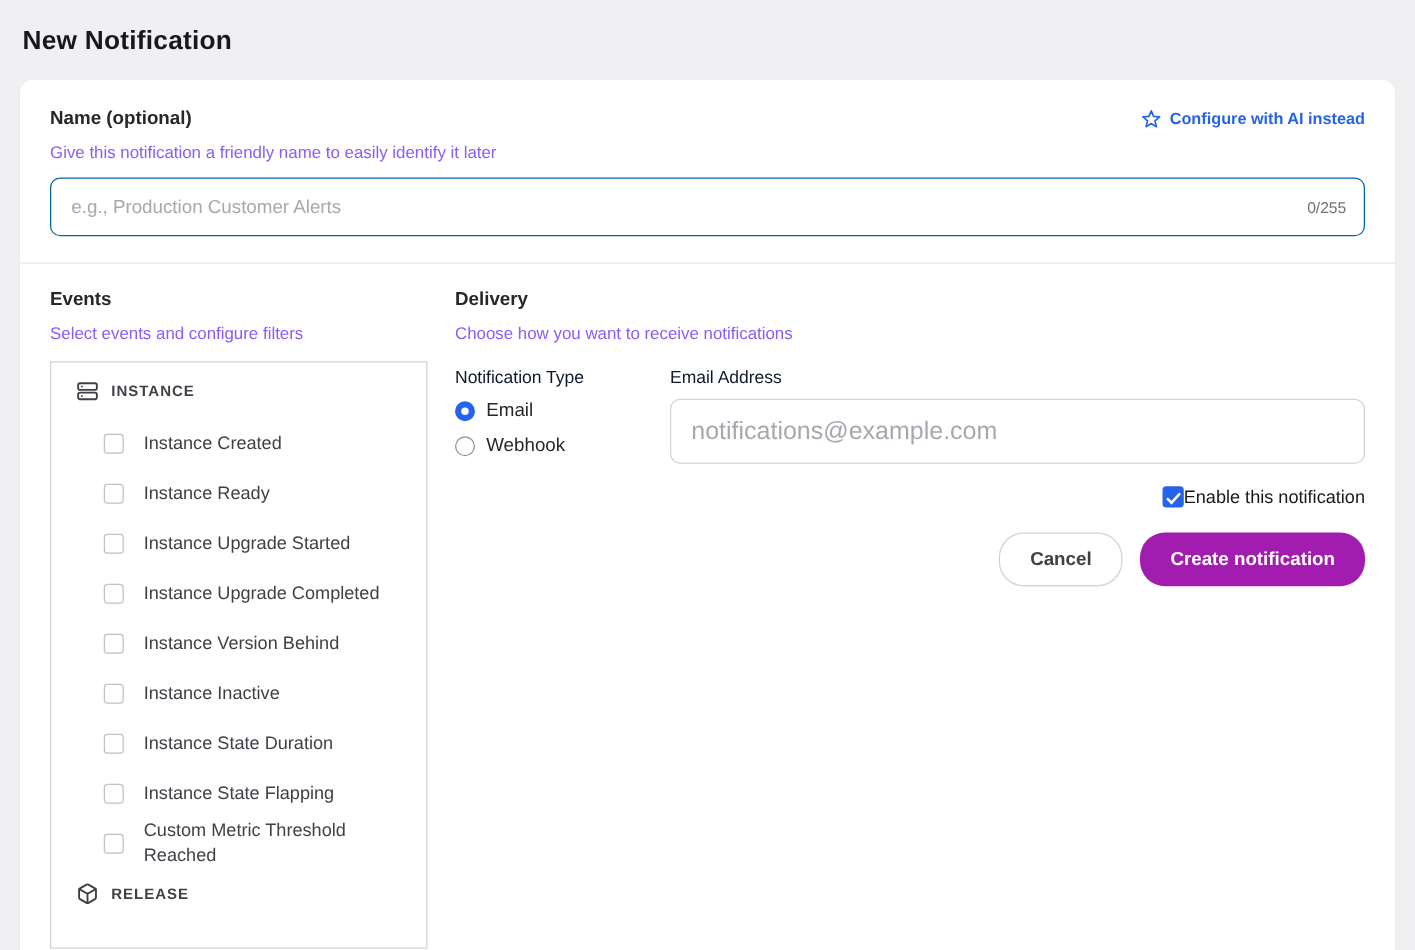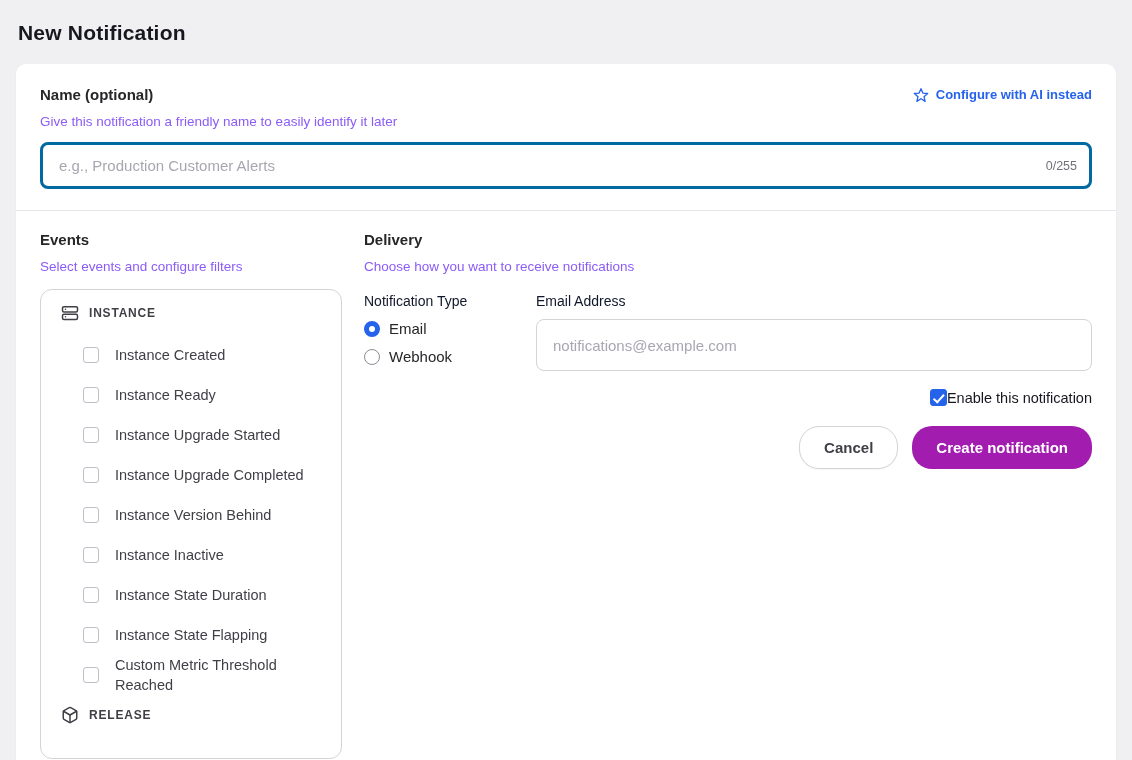--- a/index.html
+++ b/index.html
@@ -53,21 +53,21 @@
   }
   .section-sub {
     margin-top: 11px;
     font-size: 13.5px;
     color: #8b5cf6;
   }
   .input-wrap { position: relative; margin-top: 13px; }
   .text-input {
     width: 100%;
     height: 47px;
-    border: 3px solid #0369a1;
+    border: 1px solid #0369a1;
     border-radius: 8px;
     padding: 0 72px 0 16px;
     font-size: 15px;
     font-family: "Liberation Sans", sans-serif;
     color: #27272a;
     outline: none;
     background: #fff;
   }
   .text-input::placeholder { color: #a7a7b0; }
   .char-counter {
@@ -86,21 +86,21 @@
 
   
   .columns { display: flex; gap: 22px; margin-top: 20px; }
   .events-col { width: 302px; flex-shrink: 0; }
   .delivery-col { flex: 1; min-width: 0; }
 
   
   .events-panel {
     margin-top: 15px;
     border: 1px solid #d4d4d8;
-    border-radius: 12px;
+    border-radius: 0;
     padding: 9px 0 0;
     height: 470px;
     overflow: hidden;
   }
   .group-header {
     display: flex;
     align-items: center;
     gap: 10px;
     padding: 5px 20px;
     color: #3f3f46;
@@ -176,21 +176,21 @@
     cursor: pointer;
   }
   .email-block { flex: 1; min-width: 0; }
   .email-input {
     margin-top: 10px;
     width: 100%;
     height: 52px;
     border: 1px solid #d4d4d8;
     border-radius: 8px;
     padding: 0 16px;
-    font-size: 15px;
+    font-size: 20px;
     font-family: "Liberation Sans", sans-serif;
     color: #27272a;
     outline: none;
     background: #fff;
   }
   .email-input::placeholder { color: #a7a7b0; }
 
   .enable-row {
     margin-top: 18px;
     display: flex;

